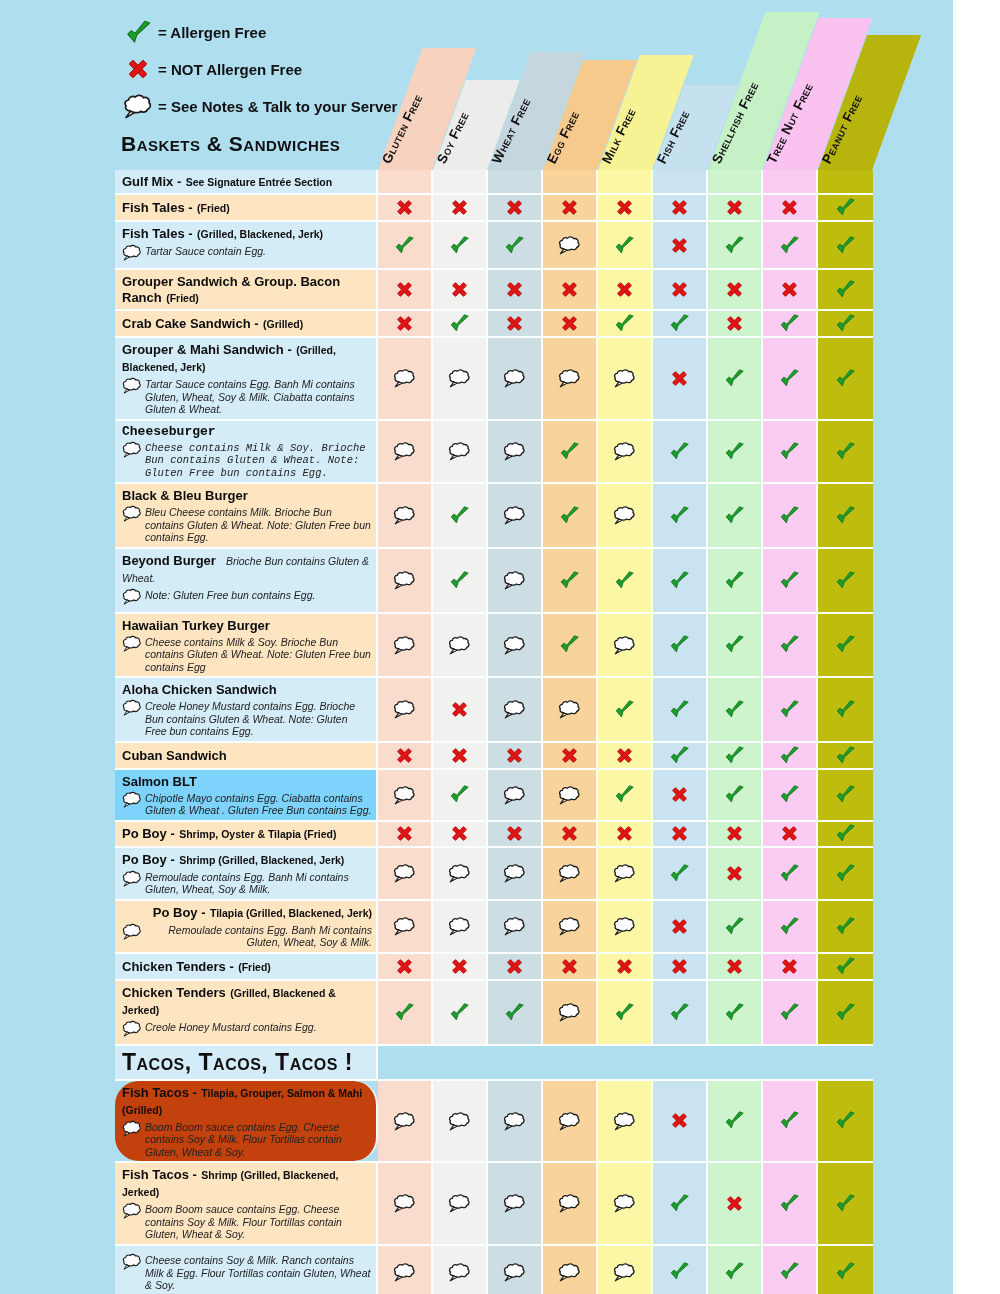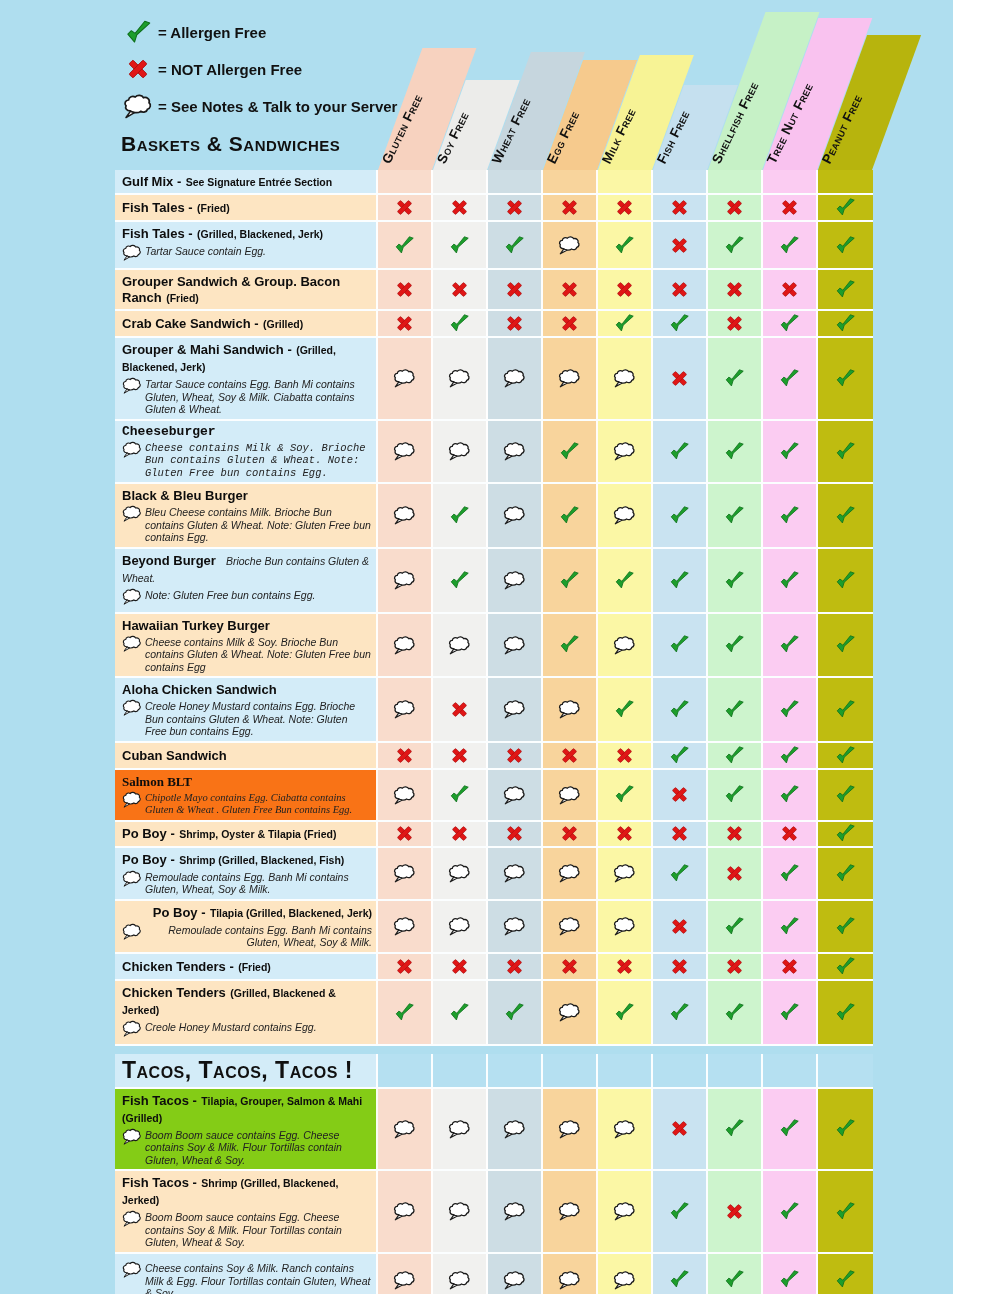--- a/index.html
+++ b/index.html
@@ -826,21 +826,21 @@
     <path d="M2.5 13.5 L8.5 20.5 L10.5 14 L22 3.6 L17.6 2 L9 12.8 L5.6 10.4 Z" fill="#1d9e2c" stroke="#0d6e1a" stroke-width="0.9" stroke-linejoin="round"></path>
           </svg>
         </div>
         <div class="sym-cell" style="background: rgb(191, 188, 16);">
           <svg width="21" height="21" viewBox="0 0 24 24">
     <path d="M2.5 13.5 L8.5 20.5 L10.5 14 L22 3.6 L17.6 2 L9 12.8 L5.6 10.4 Z" fill="#1d9e2c" stroke="#0d6e1a" stroke-width="0.9" stroke-linejoin="round"></path>
           </svg>
         </div>
       </div>
       <div class="t-row" style="min-height: 52px;">
-        <div class="label-cell" style="background: #f97316; font-family: Liberation Serif, serif;">
+        <div class="label-cell" style="background: #7dd3fc;">
           <div class="title-line"><span class="row-title">Salmon BLT</span></div>
           <div class="note-row">
             <span class="note-bubble"><svg width="20" height="17" viewBox="0 0 26 22">
     <path d="M6.2 15.2 C3.2 15.2 1.6 13 2.6 10.8 C0.8 9 2 6 4.8 5.8 C5.2 3 8.4 1.8 10.6 3.2 C12.6 1 16.4 1.4 17.8 3.8 C20.8 3 23.6 5.4 22.6 8.2 C24.6 9.8 23.8 13 21.2 13.8 C20.6 16.2 17.4 17 15.4 15.6 C13.2 17.4 8.4 17.2 6.2 15.2 Z" fill="#ffffff" stroke="#1a1a1a" stroke-width="1.5"></path>
     <path d="M6.4 15.6 L2.6 21 L10 16.8 Z" fill="#ffffff" stroke="#1a1a1a" stroke-width="1.3" stroke-linejoin="round"></path>
               </svg></span>
             <span class="note-text">Chipotle Mayo contains Egg.  Ciabatta contains Gluten &amp; Wheat .  Gluten Free Bun contains Egg.</span>
           </div>
         </div>
         <div class="sym-cell" style="background: rgb(249, 220, 204);">
@@ -964,21 +964,21 @@
           </svg>
         </div>
         <div class="sym-cell" style="background: rgb(191, 188, 16);">
           <svg width="21" height="21" viewBox="0 0 24 24">
     <path d="M2.5 13.5 L8.5 20.5 L10.5 14 L22 3.6 L17.6 2 L9 12.8 L5.6 10.4 Z" fill="#1d9e2c" stroke="#0d6e1a" stroke-width="0.9" stroke-linejoin="round"></path>
           </svg>
         </div>
       </div>
       <div class="t-row" style="min-height: 52px;">
         <div class="label-cell" style="background: rgb(211, 236, 248);">
-          <div class="title-line"><span class="row-title">Po Boy -</span> <span class="row-sub">Shrimp (Grilled, Blackened, Fish)</span></div>
+          <div class="title-line"><span class="row-title">Po Boy -</span> <span class="row-sub">Shrimp (Grilled, Blackened, Jerk)</span></div>
           <div class="note-row">
             <span class="note-bubble"><svg width="20" height="17" viewBox="0 0 26 22">
     <path d="M6.2 15.2 C3.2 15.2 1.6 13 2.6 10.8 C0.8 9 2 6 4.8 5.8 C5.2 3 8.4 1.8 10.6 3.2 C12.6 1 16.4 1.4 17.8 3.8 C20.8 3 23.6 5.4 22.6 8.2 C24.6 9.8 23.8 13 21.2 13.8 C20.6 16.2 17.4 17 15.4 15.6 C13.2 17.4 8.4 17.2 6.2 15.2 Z" fill="#ffffff" stroke="#1a1a1a" stroke-width="1.5"></path>
     <path d="M6.4 15.6 L2.6 21 L10 16.8 Z" fill="#ffffff" stroke="#1a1a1a" stroke-width="1.3" stroke-linejoin="round"></path>
               </svg></span>
             <span class="note-text">Remoulade contains Egg. Banh Mi contains Gluten, Wheat, Soy &amp; Milk.</span>
           </div>
         </div>
         <div class="sym-cell" style="background: rgb(249, 220, 204);">
           <svg width="23" height="20" viewBox="0 0 26 22">
@@ -1224,36 +1224,36 @@
           <svg width="21" height="21" viewBox="0 0 24 24">
     <path d="M2.5 13.5 L8.5 20.5 L10.5 14 L22 3.6 L17.6 2 L9 12.8 L5.6 10.4 Z" fill="#1d9e2c" stroke="#0d6e1a" stroke-width="0.9" stroke-linejoin="round"></path>
           </svg>
         </div>
         <div class="sym-cell" style="background: rgb(191, 188, 16);">
           <svg width="21" height="21" viewBox="0 0 24 24">
     <path d="M2.5 13.5 L8.5 20.5 L10.5 14 L22 3.6 L17.6 2 L9 12.8 L5.6 10.4 Z" fill="#1d9e2c" stroke="#0d6e1a" stroke-width="0.9" stroke-linejoin="round"></path>
           </svg>
         </div>
       </div>
-      <div class="t-row" style="min-height: 26px; margin-top: 8px;">
+      <div class="t-row" style="min-height: 26px; margin-top: 0; flex-direction: column;">
         <div class="label-cell" style="background: rgb(211, 236, 248);">
           <span class="section-row-label">Tacos, Tacos, Tacos !</span>
         </div>
         <div class="sym-cell" style="background: rgb(181, 224, 241);"></div>
         <div class="sym-cell" style="background: rgb(181, 224, 241);"></div>
         <div class="sym-cell" style="background: rgb(181, 224, 241);"></div>
         <div class="sym-cell" style="background: rgb(181, 224, 241);"></div>
         <div class="sym-cell" style="background: rgb(181, 224, 241);"></div>
         <div class="sym-cell" style="background: rgb(181, 224, 241);"></div>
         <div class="sym-cell" style="background: rgb(181, 224, 241);"></div>
         <div class="sym-cell" style="background: rgb(181, 224, 241);"></div>
         <div class="sym-cell" style="background: rgb(181, 224, 241);"></div>
       </div>
       <div class="t-row" style="min-height: 56px;">
-        <div class="label-cell" style="background: #84cc16;">
+        <div class="label-cell" style="background: #c2410c; border-radius: 24px;">
           <div class="title-line"><span class="row-title">Fish Tacos -</span> <span class="row-sub">Tilapia, Grouper, Salmon &amp; Mahi (Grilled)</span></div>
           <div class="note-row">
             <span class="note-bubble"><svg width="20" height="17" viewBox="0 0 26 22">
     <path d="M6.2 15.2 C3.2 15.2 1.6 13 2.6 10.8 C0.8 9 2 6 4.8 5.8 C5.2 3 8.4 1.8 10.6 3.2 C12.6 1 16.4 1.4 17.8 3.8 C20.8 3 23.6 5.4 22.6 8.2 C24.6 9.8 23.8 13 21.2 13.8 C20.6 16.2 17.4 17 15.4 15.6 C13.2 17.4 8.4 17.2 6.2 15.2 Z" fill="#ffffff" stroke="#1a1a1a" stroke-width="1.5"></path>
     <path d="M6.4 15.6 L2.6 21 L10 16.8 Z" fill="#ffffff" stroke="#1a1a1a" stroke-width="1.3" stroke-linejoin="round"></path>
               </svg></span>
             <span class="note-text">Boom Boom sauce contains Egg.  Cheese contains Soy &amp; Milk.  Flour Tortillas contain Gluten, Wheat &amp; Soy.</span>
           </div>
         </div>
         <div class="sym-cell" style="background: rgb(249, 220, 204);">

